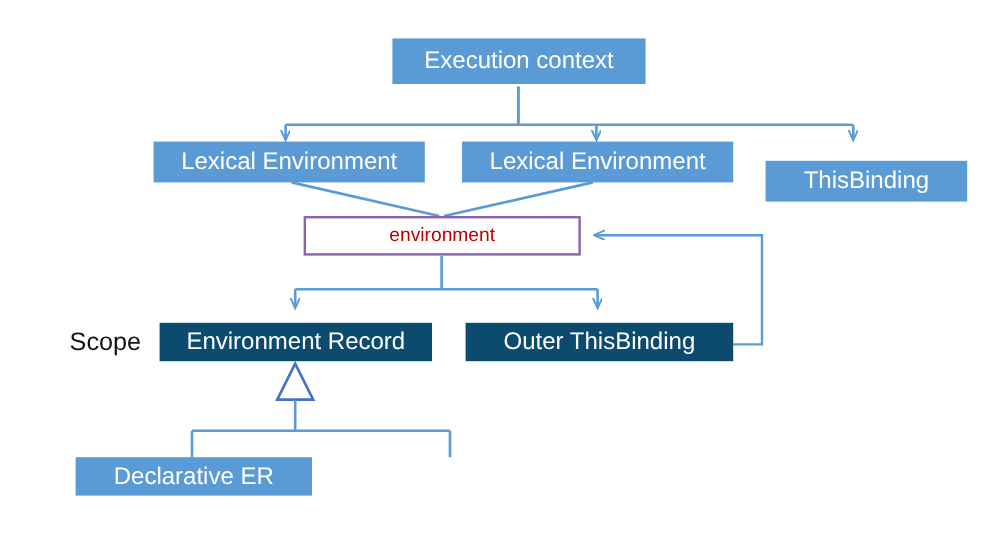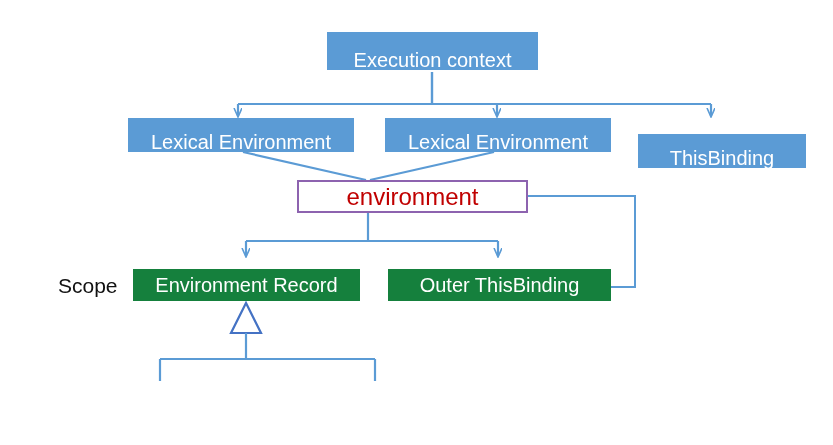--- a/index.html
+++ b/index.html
@@ -30,34 +30,32 @@
     align-items: center;
     justify-content: center;
     text-align: center;
     line-height: 1;
     white-space: nowrap;
   }
   .node-blue {
     background: #5B9BD5;
     color: #ffffff;
     font-size: 20px;
-    align-items: flex-end;
   }
   .node-purple {
-    background: #15803d;
+    background: #0c4a6e;
     color: #ffffff;
     font-size: 20px;
     text-align: right;
   }
   .node-outline {
     background: #ffffff;
     border: 2px solid #8D63AF;
     color: #C00000;
-    font-size: 24px;
-    margin-left: 44px;
+    font-size: 16px;
   }
   .plain-label {
     position: absolute;
     color: #111111;
     font-size: 21px;
     line-height: 1;
     display: flex;
     align-items: center;
     white-space: nowrap;
   }
@@ -144,15 +142,18 @@
   </div>
 
   <div class="node node-purple" style="left:133px; top:269px; width:227px; height:32px;">
     <span>Environment Record</span>
   </div>
 
   <div class="node node-purple" style="left:388px; top:269px; width:223px; height:32px;">
     <span>Outer ThisBinding</span>
   </div>
 
+  <div class="node node-blue" style="left:63px; top:381px; width:197px; height:32px;">
+    <span>Declarative ER</span>
+  </div>
 
 
 </div>
 
 </body></html>

